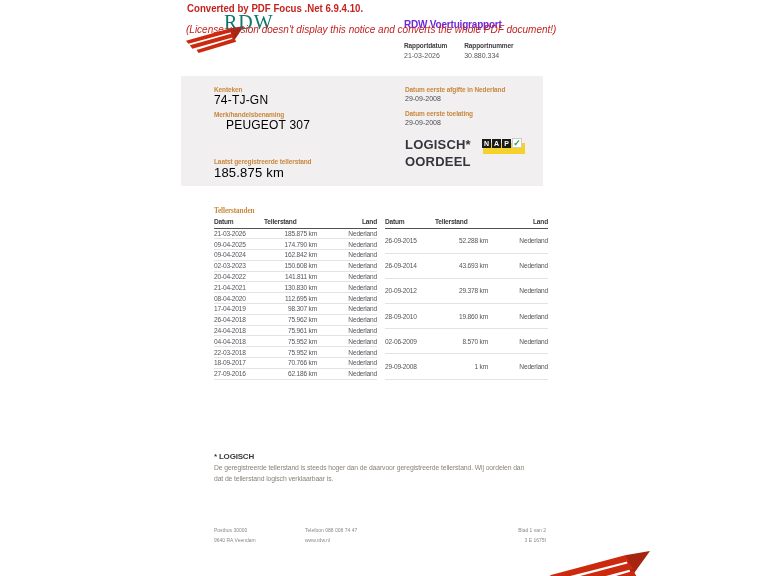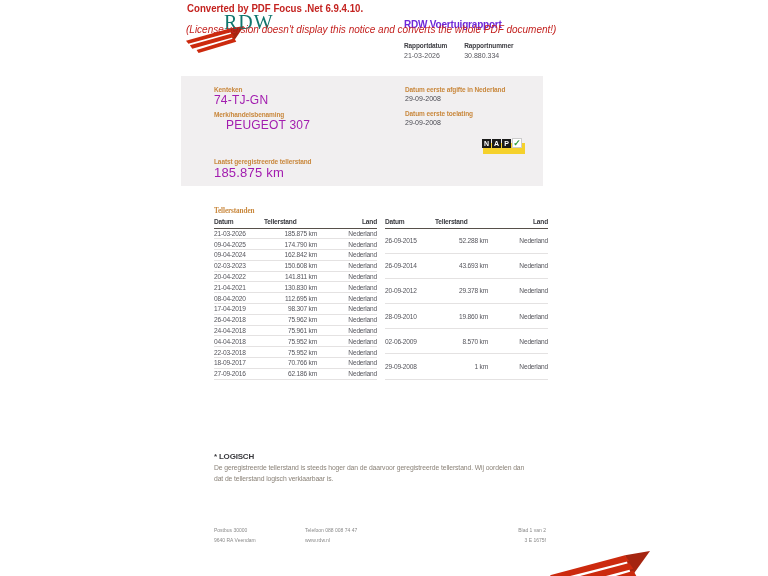--- a/index.html
+++ b/index.html
@@ -38,21 +38,21 @@
   }
   .meta { position:absolute; left:404px; top:42px; display:flex; gap:17px; z-index:1; }
   .meta .lbl { font-size:6.5px; font-weight:bold; color:#3d3d42; letter-spacing:-0.1px; }
   .meta .val { font-size:7px; color:#57575e; margin-top:2.5px; }
   
   .panel {
     position:absolute; left:181px; top:76px; width:362px; height:110px;
     background:#f1eff0;
   }
   .panel .flabel { position:absolute; font-size:6.5px; font-weight:bold; color:#c9883d; letter-spacing:-0.1px; white-space:nowrap; }
-  .panel .fval-big { position:absolute; font-size:12px; color:#a21caf; letter-spacing:0.2px; white-space:nowrap; }
+  .panel .fval-big { position:absolute; font-size:12px; color:#000000; letter-spacing:0.2px; white-space:nowrap; }
   .panel .fval-sm { position:absolute; font-size:7px; color:#4a4a52; white-space:nowrap; }
   .oordeel {
     position:absolute; left:224px; top:61px;
     font-size:13px; line-height:16.5px; font-weight:bold; color:#35353d;
     letter-spacing:0.2px;
   }
   
   .nap { position:absolute; left:301px; top:61px; width:46px; height:20px; }
   .nap-yellow { position:absolute; left:1px; top:6px; width:42px; height:11px; background:#f5d12c; }
   .nap-row { position:absolute; left:0; top:2px; display:flex; gap:1px; }
@@ -138,20 +138,24 @@
   <div class="flabel" style="left:33px; top:35px;">Merk/handelsbenaming</div>
   <div class="fval-big" style="left:45px; top:42px;">PEUGEOT 307</div>
   <div class="flabel" style="left:33px; top:82px;">Laatst geregistreerde tellerstand</div>
   <div class="fval-big" style="left:33px; top:89px; font-size:13px;">185.875 km</div>
 
   <div class="flabel" style="left:224px; top:10px;">Datum eerste afgifte in Nederland</div>
   <div class="fval-sm" style="left:224px; top:19px;">29-09-2008</div>
   <div class="flabel" style="left:224px; top:34px;">Datum eerste toelating</div>
   <div class="fval-sm" style="left:224px; top:43px;">29-09-2008</div>
 
+  <div class="oordeel">
+    <div>LOGISCH*</div>
+    <div>OORDEEL</div>
+  </div>
 
   <div class="nap">
     <div class="nap-yellow"></div>
     <div class="nap-row">
       <span class="nap-sq">N</span>
       <span class="nap-sq">A</span>
       <span class="nap-sq">P</span>
       <span class="nap-check">✓</span>
     </div>
   </div>

